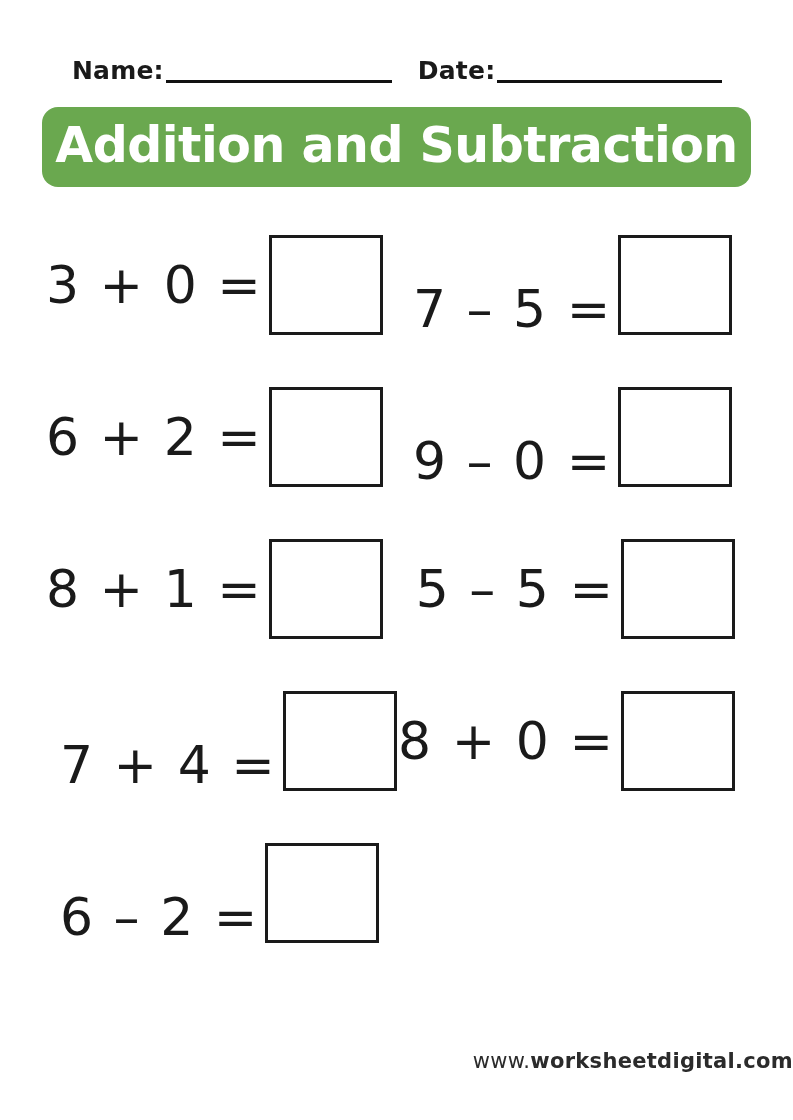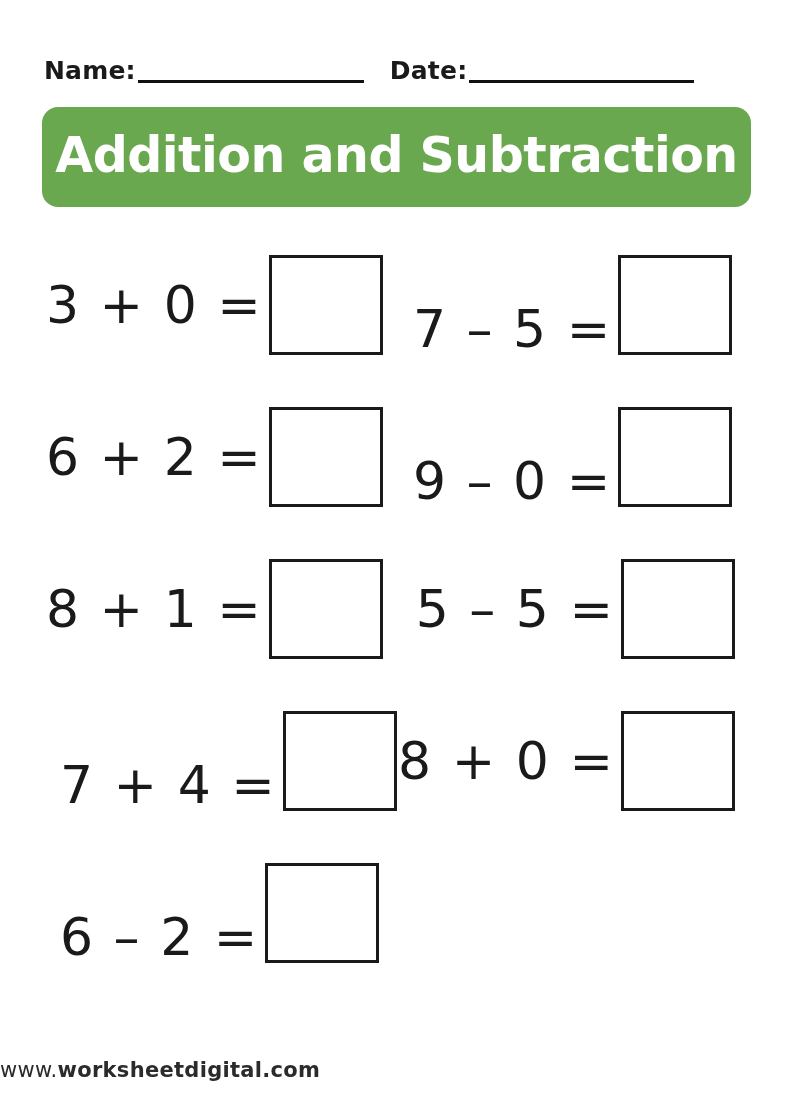--- a/index.html
+++ b/index.html
@@ -25,20 +25,21 @@
   }
 
   
   .meta-row {
     display: flex;
     align-items: flex-end;
     padding: 58px 40px 0 44px;
     font-size: 25px;
     font-weight: bold;
     letter-spacing: 0.2px;
+    margin-left: 28px;
   }
   .meta-field {
     display: flex;
     align-items: flex-end;
     white-space: nowrap;
   }
   .meta-label {
     font-size: 25px;
     font-weight: bold;
     line-height: 1;
@@ -50,21 +51,21 @@
   }
   .meta-line.name { width: 226px; margin-left: 2px; }
   .meta-line.date { width: 225px; margin-left: 2px; }
   .meta-gap { width: 26px; }
 
   
   .title-banner {
     margin: 24px 42px 0 42px;
     background: #6aa84f;
     border-radius: 16px;
-    height: 100px;
+    height: 80px;
     display: flex;
     align-items: center;
     justify-content: center;
   }
   .title-text {
     color: #ffffff;
     font-size: 49px;
     font-weight: bold;
     letter-spacing: -0.5px;
     font-family: "DejaVu Sans", sans-serif;
@@ -107,24 +108,24 @@
     height: 100px;
     border: 3px solid #1a1a1a;
     box-sizing: border-box;
     margin-left: 6px;
     background: #ffffff;
   }
 
   
   .footer {
     position: absolute;
-    bottom: 38px;
+    bottom: 47px;
     left: 0;
     width: 100%;
-    text-align: left;
+    text-align: right;
     font-size: 21px;
     color: #2b2b2b;
     letter-spacing: 0.3px;
   }
   .footer .www { font-weight: normal; }
   .footer .brand { font-weight: bold; }
 </style>
 </head>
 <body>
 

